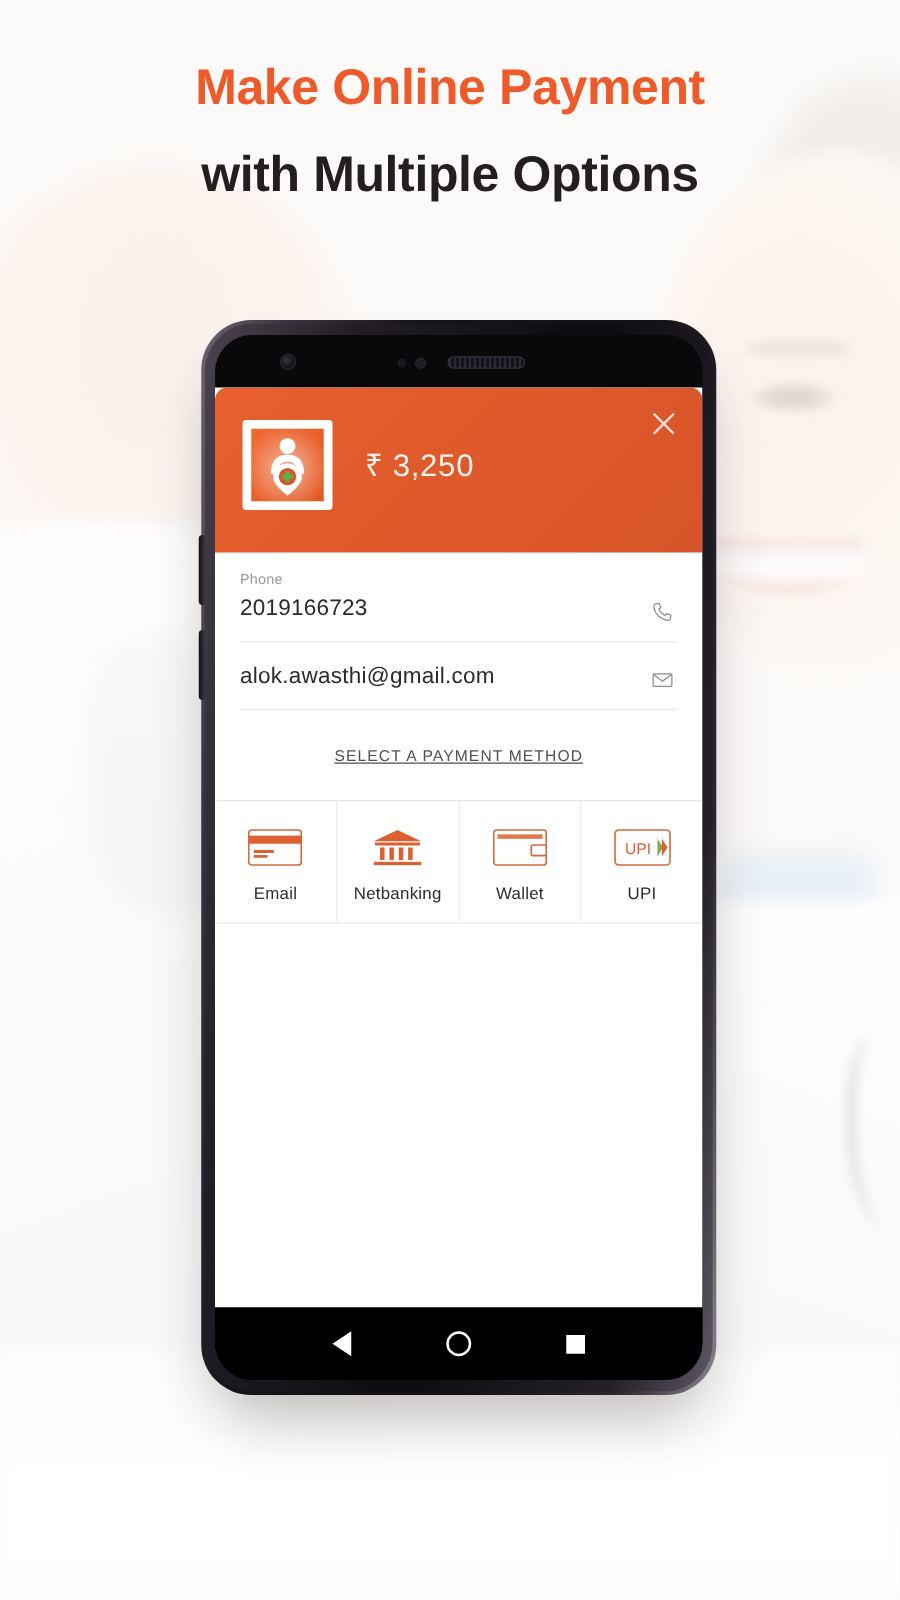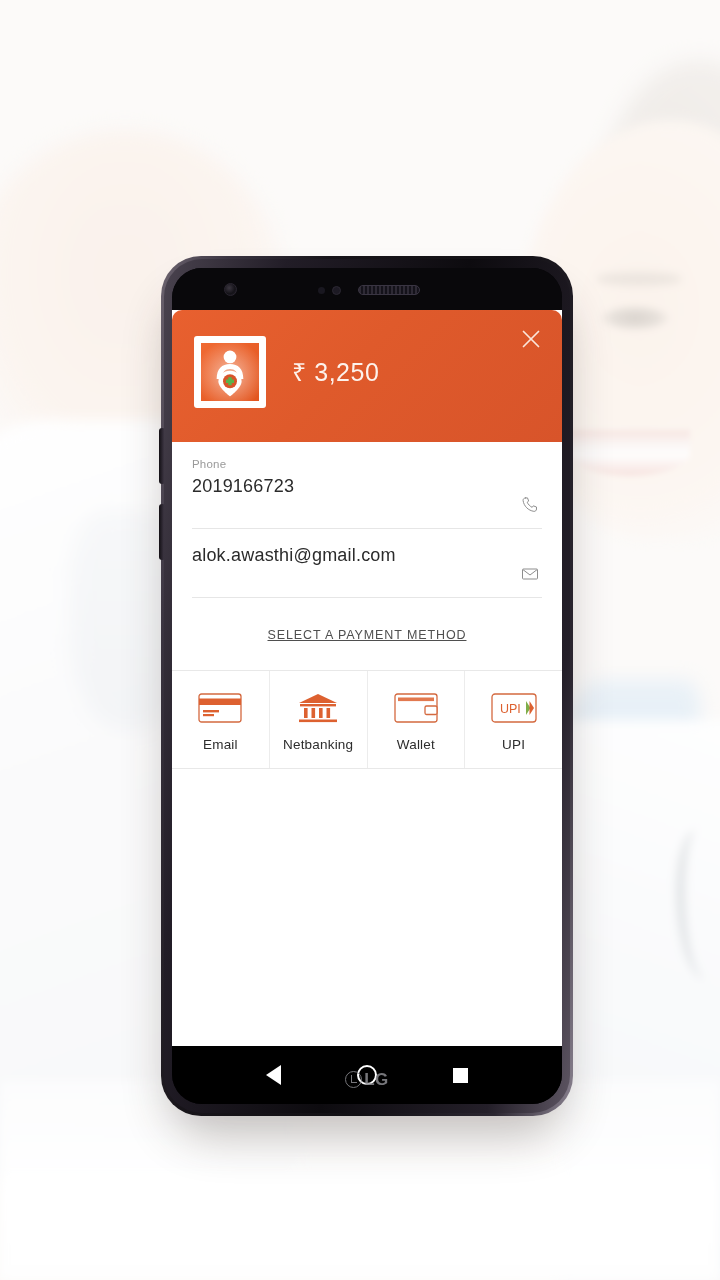--- a/index.html
+++ b/index.html
@@ -281,21 +281,21 @@
   .close-btn {
     position: absolute;
     right: 16px; top: 14px;
     width: 30px; height: 30px;
     cursor: pointer;
   }
   .close-btn svg { width: 100%; height: 100%; }
 
   
   .form-area { padding: 0 20px; background: #fff; }
-  .field { position: relative; padding: 16px 0 23px; }
+  .field { position: relative; padding: 16px 0 8px; }
   .field-label {
     font-size: 11.5px;
     color: #9a9a9a;
     letter-spacing: .2px;
     margin-bottom: 6px;
   }
   .field-value {
     font-size: 18px;
     color: #2b2b2b;
     letter-spacing: .2px;
@@ -427,20 +427,24 @@
     <div class="bg-brow"></div>
     <div class="bg-eye"></div>
     <div class="bg-smile"></div>
     <div class="bg-scrub"></div>
     <div class="bg-coat-right"></div>
     <div class="bg-stetho"></div>
     <div class="bg-bottom"></div>
   </div>
   <div class="bg-wash"></div>
 
+  <div class="headline">
+    <span class="line1">Make Online Payment</span>
+    <span class="line2">with Multiple Options</span>
+  </div>
 
   <div class="phone">
     <div class="phone-shadow"></div>
     <div class="phone-body">
       <div class="phone-rim"></div>
 
       <div class="vol-btn vol-1"></div>
       <div class="vol-btn vol-2"></div>
 
       <div class="phone-screen-frame">
@@ -568,18 +572,15 @@
           <div class="sheet-rest"></div>
         </div>
 
         <div class="navbar">
           <div class="nav-back"></div>
           <div class="nav-home"></div>
           <div class="nav-recent"></div>
         </div>
       </div>
 
-      <div class="chin-logo">
-        <span class="lg-mark"></span><span>LG</span>
-      </div>
     </div>
   </div>
 </div>
 
 </body></html>

